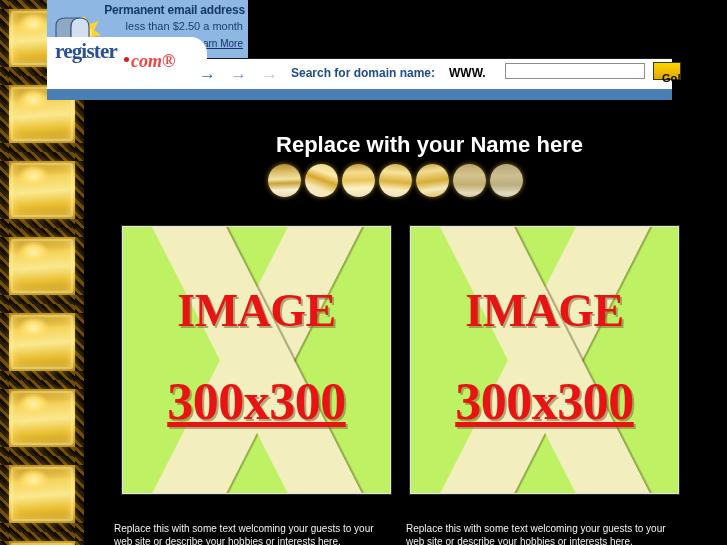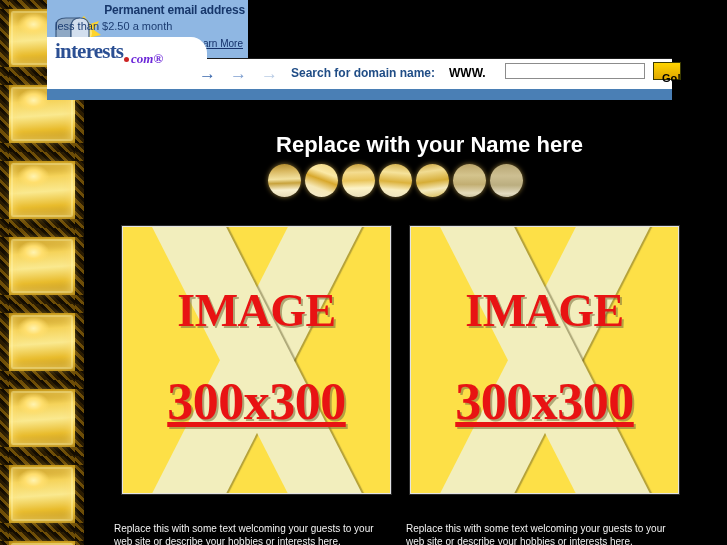--- a/index.html
+++ b/index.html
@@ -90,21 +90,21 @@
     font-size: 12px;
     font-weight: bold;
     color: #17376b;
     letter-spacing: -0.2px;
     white-space: nowrap;
   }
   #promo-sub {
     position: absolute;
     left: 8px; top: 20px;
     width: 188px;
-    text-align: left;
+    text-align: right;
     font-size: 11px;
     color: #1c3d72;
     white-space: nowrap;
   }
   #promo-link {
     position: absolute;
     left: 8px; top: 38px;
     width: 188px;
     text-align: right;
     font-size: 10px;
@@ -149,23 +149,23 @@
     left: 77px; top: 20px;
     width: 5px; height: 5px;
     border-radius: 50%;
     background: #cc2222;
   }
   #logo-com {
     position: absolute;
     left: 84px; top: 14px;
     font-family: "Liberation Serif", serif;
     font-style: italic;
-    font-size: 13px;
-    font-weight: bold;
-    color: #6d28d9;
+    font-size: 18px;
+    font-weight: bold;
+    color: #ef4444;
   }
   .arrow-glyph {
     position: absolute;
     top: 6px;
     font-size: 17px;
     line-height: 17px;
     font-weight: bold;
   }
   #arrow-1 { left: 152px; color: #3b68ad; }
   #arrow-2 { left: 183px; color: #7e9fd0; }
@@ -258,21 +258,21 @@
   .nav-bullet.b4 { background: linear-gradient(172deg,#c9a23c 0%,#f1dc92 24%,#d6ad37 52%,#f5ebbe 74%,#d7b956 100%); }
   .nav-bullet.b5 { background: linear-gradient(180deg,#bda66a 0%,#d4c48d 34%,#c2ae72 62%,#e6dcbb 88%,#cfc5a0 100%); }
   .nav-bullet.b6 { background: linear-gradient(180deg,#b8a774 0%,#cdbf92 36%,#bbae80 64%,#e4dcc2 90%,#c9c0a2 100%); }
 
   
   .img-placeholder {
     position: absolute;
     top: 226px;
     width: 269px;
     height: 268px;
-    background: #fde047;
+    background: #bef264;
     border: 1px solid #e3e3e3;
     box-shadow: 0 0 0 1px #2a2a2a;
     box-sizing: border-box;
     overflow: hidden;
     z-index: 4;
   }
   #img-placeholder-left  { left: 122px; }
   #img-placeholder-right { left: 410px; }
 
   .x-mark {
@@ -344,21 +344,21 @@
         <rect x="5" y="29" width="17" height="4" fill="#6f89a8" stroke="#3c5a80" stroke-width="1"></rect>
       </g>
     </svg>
     <div id="promo-title">Permanent email address</div>
     <div id="promo-sub">less than $2.50 a month</div>
     <div id="promo-link">Learn More</div>
   </div>
 
   <div id="search-strip">
     <div id="logo-tab">
-      <span id="logo-register">interests</span>
+      <span id="logo-register">register</span>
       <span id="logo-dot"></span>
       <span id="logo-com">com®</span>
     </div>
 
     <span class="arrow-glyph" id="arrow-1">→</span>
     <span class="arrow-glyph" id="arrow-2">→</span>
     <span class="arrow-glyph" id="arrow-3">→</span>
 
     <span id="search-label">Search for domain name:</span>
     <span id="www-label">WWW.</span>

